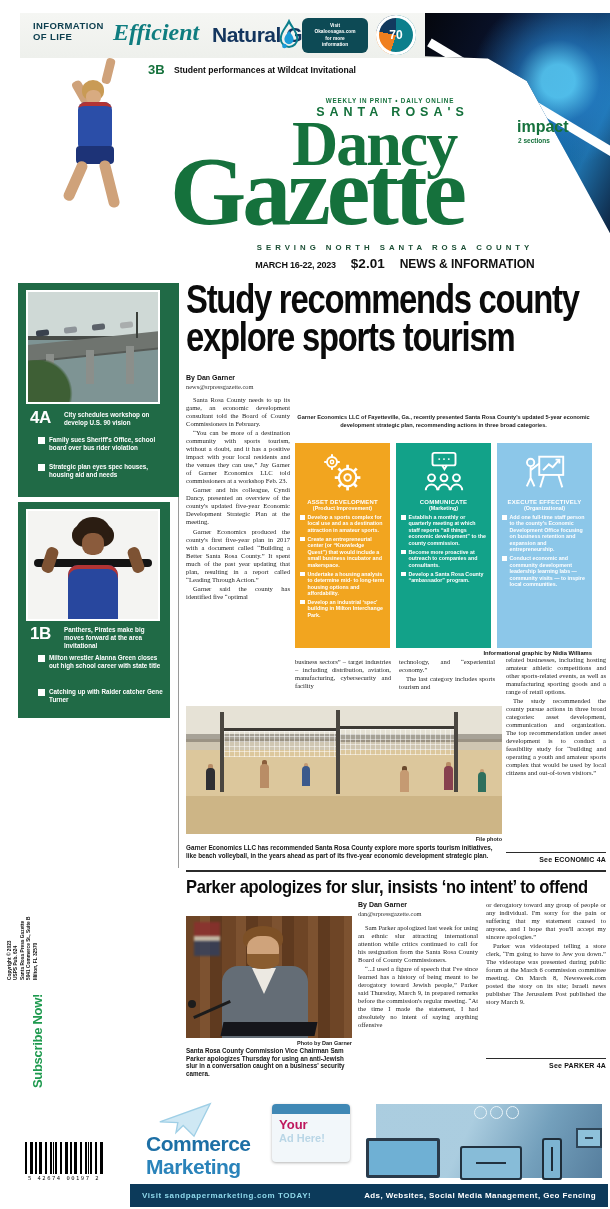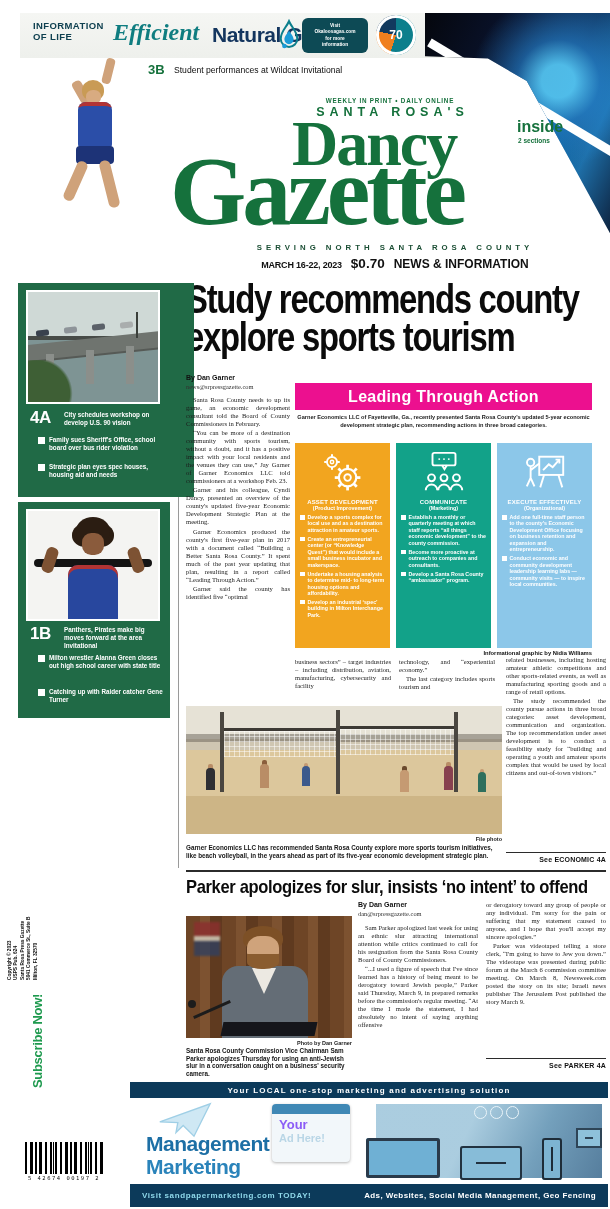--- a/index.html
+++ b/index.html
@@ -86,41 +86,41 @@
     <div class="abs" style="left:52px;top:0;width:9px;height:26px;background:#cfa27a;transform:rotate(14deg);border-radius:4px;"></div>
     <div class="abs" style="left:24px;top:22px;width:10px;height:24px;background:#cfa27a;transform:rotate(-30deg);border-radius:4px;"></div>
     <div class="abs" style="left:30px;top:22px;width:22px;height:20px;background:#c99b55;border-radius:50% 50% 40% 40%;"></div>
     <div class="abs" style="left:34px;top:32px;width:15px;height:14px;background:#d8ab81;border-radius:45%;"></div>
     <div class="abs" style="left:26px;top:44px;width:34px;height:46px;background:#2b4ea8;border-radius:8px 8px 4px 4px;box-shadow:inset 0 14px 0 -10px #b23434;"></div>
     <div class="abs" style="left:24px;top:88px;width:38px;height:18px;background:#1d3377;border-radius:4px;"></div>
     <div class="abs" style="left:18px;top:102px;width:11px;height:42px;background:#cfa27a;transform:rotate(24deg);border-radius:5px;"></div>
     <div class="abs" style="left:52px;top:102px;width:11px;height:48px;background:#cfa27a;transform:rotate(-14deg);border-radius:5px;"></div>
   </div>
   <div class="abs" style="left:148px;top:62px;font-size:13px;font-weight:bold;color:#15713c;">3B</div>
-  <div class="abs" style="left:174px;top:65px;font-size:8.6px;font-weight:normal;color:#0d0d0d;">Student performances at Wildcat Invitational</div>
+  <div class="abs" style="left:174px;top:65px;font-size:8.6px;font-weight:bold;color:#0d0d0d;">Student performances at Wildcat Invitational</div>
 
   <div class="abs green" style="left:275px;top:97px;width:230px;text-align:center;font-size:6.3px;font-weight:bold;letter-spacing:.8px;">WEEKLY IN PRINT  •  DAILY ONLINE</div>
   <div class="abs green" style="left:275px;top:105px;width:235px;text-align:center;font-size:12.5px;font-weight:bold;letter-spacing:5px;">SANTA ROSA'S</div>
   <div class="abs ghead" style="left:292px;top:112px;font-size:64px;letter-spacing:-2px;">Dancy</div>
-  <div class="abs green" style="left:517px;top:118px;font-size:16px;font-weight:bold;">inside</div>
+  <div class="abs green" style="left:517px;top:118px;font-size:16px;font-weight:bold;">impact</div>
   <div class="abs green" style="left:518px;top:137px;font-size:6.5px;font-weight:bold;">2 sections</div>
   <div class="abs ghead" style="left:170px;top:142px;font-size:98px;letter-spacing:-4px;">Gazette</div>
   <div class="abs" style="left:185px;top:243px;width:420px;text-align:center;font-size:7.8px;font-weight:bold;letter-spacing:4px;color:#1c4f35;">SERVING NORTH SANTA ROSA COUNTY</div>
-  <div class="abs" style="left:185px;top:256px;width:420px;display:flex;justify-content:center;align-items:baseline;gap:9px;">
+  <div class="abs" style="left:185px;top:256px;width:420px;display:flex;justify-content:center;align-items:baseline;gap:15px;">
     <span style="font-size:9px;font-weight:bold;letter-spacing:-.2px;">MARCH 16-22, 2023</span>
-    <span style="font-size:13.5px;font-weight:bold;">$0.70</span>
+    <span style="font-size:13.5px;font-weight:bold;">$2.01</span>
     <span style="font-size:12px;font-weight:bold;">NEWS &amp; INFORMATION</span>
   </div>
 
   <div class="abs cond" style="left:186px;top:281px;font-size:40px;font-weight:bold;letter-spacing:-1.5px;line-height:.93;white-space:nowrap;transform:scaleX(.82);color:#0b0b0b;">Study recommends county</div>
   <div class="abs cond" style="left:186px;top:319px;font-size:40px;font-weight:bold;letter-spacing:-1.5px;line-height:.93;white-space:nowrap;transform:scaleX(.82);color:#0b0b0b;">explore sports tourism</div>
 
   <div class="abs" style="left:178px;top:283px;width:1px;height:585px;background:#9a9a9a;"></div>
 
-  <div class="abs sbox" style="left:18px;top:283px;width:176px;height:214px;">
+  <div class="abs sbox" style="left:18px;top:283px;width:161px;height:214px;">
     <div class="abs" style="left:8px;top:7px;width:134px;height:114px;border:2px solid #fff;box-sizing:border-box;overflow:hidden;background:linear-gradient(#cfd9d6 0 42%,#7e9494 42% 100%);">
       <div class="abs" style="left:0;top:44px;width:140px;height:4px;background:#474b47;"></div>
       <div class="abs" style="left:-8px;top:46px;width:150px;height:16px;background:#6f746f;transform:rotate(-6deg);box-shadow:0 2px 0 #565a56;"></div>
       <div class="abs" style="left:8px;top:38px;width:13px;height:6px;background:#39414d;border-radius:2px;transform:rotate(-6deg);"></div>
       <div class="abs" style="left:36px;top:35px;width:13px;height:6px;background:#8e9499;border-radius:2px;transform:rotate(-6deg);"></div>
       <div class="abs" style="left:64px;top:32px;width:13px;height:6px;background:#5b6169;border-radius:2px;transform:rotate(-6deg);"></div>
       <div class="abs" style="left:92px;top:30px;width:13px;height:6px;background:#a9adad;border-radius:2px;transform:rotate(-6deg);"></div>
       <div class="abs" style="left:18px;top:62px;width:8px;height:30px;background:#8b8f8b;"></div>
       <div class="abs" style="left:58px;top:58px;width:8px;height:34px;background:#8b8f8b;"></div>
       <div class="abs" style="left:98px;top:54px;width:8px;height:38px;background:#8b8f8b;"></div>
@@ -164,23 +164,20 @@
   <div class="abs serif" style="left:186px;top:383px;font-size:6.4px;color:#333;">news@srpressgazette.com</div>
   <div class="abs bodytext" style="left:186px;top:396px;width:104px;height:286px;overflow:hidden;">
     <p>Santa Rosa County needs to up its game, an economic development consultant told the Board of County Commissioners in February.</p>
     <p>“You can be more of a destination community with sports tourism, without a doubt, and it has a positive impact with your local residents and the venues they can use,” Jay Garner of Garner Economics LLC told commissioners at a workshop Feb. 23.</p>
     <p>Garner and his colleague, Cyndi Dancy, presented an overview of the county's updated five-year Economic Development Strategic Plan at the meeting.</p>
     <p>Garner Economics produced the county's first five-year plan in 2017 with a document called “Building a Better Santa Rosa County.” It spent much of the past year updating that plan, resulting in a report called “Leading Through Action.”</p>
     <p>Garner said the county has identified five “optimal</p>
   </div>
 
   <div class="abs" style="left:295px;top:383px;width:297px;height:272px;">
-    <div class="abs" style="left:0;top:0;width:297px;height:27px;background:#ec108f;display:flex;align-items:center;justify-content:center;">
-      <span style="font-size:16px;font-weight:bold;color:#fff;letter-spacing:.3px;">Leading Through Action</span>
-    </div>
     <div class="abs" style="left:2px;top:31px;width:293px;text-align:center;font-size:5.6px;font-weight:bold;color:#222;line-height:1.35;">Garner Economics LLC of Fayetteville, Ga., recently presented Santa Rosa County's updated 5-year economic development strategic plan, recommending actions in three broad categories.</div>
 
     <div class="icol" style="left:0;background:#f2a51f;">
       <div class="iconwrap">
         <svg width="44" height="44" viewBox="0 0 48 48" fill="none" stroke="#fff">
           <circle cx="29" cy="29" r="9.5" stroke-width="2.4"></circle>
             <circle cx="29" cy="29" r="3.6" stroke-width="2"></circle>
           <g stroke-width="3">
               <line x1="29" y1="15" x2="29" y2="19.5"></line>
               <line x1="29" y1="38.5" x2="29" y2="43"></line>
@@ -338,36 +335,33 @@
     <p>“...I used a figure of speech that I've since learned has a history of being meant to be derogatory toward Jewish people,” Parker said Thursday, March 9, in prepared remarks before the commission's regular meeting. “At the time I made the statement, I had absolutely no intent of saying anything offensive</p>
   </div>
   <div class="abs bodytext" style="left:486px;top:901px;width:120px;height:154px;overflow:hidden;">
     <p class="noind">or derogatory toward any group of people or any individual. I'm sorry for the pain or suffering that my statement caused to anyone, and I hope that you'll accept my sincere apologies.”</p>
     <p>Parker was videotaped telling a store clerk, “I'm going to have to Jew you down.” The videotape was presented during public forum at the March 6 commission committee meeting. On March 8, Newsweek.com posted the story on its site; Israeli news publisher The Jerusalem Post published the story March 9.</p>
   </div>
   <div class="abs hline" style="left:486px;top:1058px;width:120px;height:1px;"></div>
   <div class="abs jump" style="left:486px;top:1062px;width:120px;">See PARKER 4A</div>
 
   <div class="abs" style="left:130px;top:1082px;width:478px;height:125px;">
-    <div class="adbar" style="position:absolute;left:0;top:0;width:478px;height:16px;justify-content:center;">
-      <span style="font-size:8px;font-weight:bold;letter-spacing:1.2px;">Your LOCAL one-stop marketing and advertising solution</span>
-    </div>
     <div class="abs" style="left:0;top:16px;width:478px;height:86px;overflow:hidden;
                 background:linear-gradient(100deg,#dff0f8 0 30%,#9fccе3 60%,#6fa9c9 100%),linear-gradient(#cfe6f2,#8cb9d4);">
       <div class="abs" style="left:246px;top:6px;width:226px;height:74px;background:linear-gradient(115deg,#9cc4da 0 40%,#5b8fb0 70%,#38678c 100%);opacity:.85;"></div>
       <div class="abs" style="left:26px;top:4px;">
         <svg width="58" height="36" viewBox="0 0 60 40">
             <path d="M2 22 L58 2 L40 38 L28 26 L20 34 L22 23 Z" fill="#cfe8f4" stroke="#9fcfe6" stroke-width="1.5"></path>
           </svg>
       </div>
-      <div class="abs" style="left:16px;top:34px;font-size:21px;font-weight:bold;color:#1d6fa5;letter-spacing:-.5px;">Management</div>
+      <div class="abs" style="left:16px;top:34px;font-size:21px;font-weight:bold;color:#1d6fa5;letter-spacing:-.5px;">Commerce</div>
       <div class="abs" style="left:16px;top:57px;font-size:21px;font-weight:bold;color:#2a83ba;letter-spacing:-.5px;">Marketing</div>
       <div class="abs" style="left:142px;top:6px;width:78px;height:58px;background:#f2f7fa;border-radius:4px;box-shadow:0 1px 3px rgba(0,0,0,.3);overflow:hidden;">
         <div style="height:10px;background:#3f88b5;"></div>
-        <div style="margin:3px 0 0 7px;font-size:13px;font-weight:bold;color:#8b5cf6;">Your</div>
+        <div style="margin:3px 0 0 7px;font-size:13px;font-weight:bold;color:#be185d;">Your</div>
         <div style="margin:0 0 0 7px;font-size:11px;font-weight:bold;color:#b9d6e6;">Ad Here!</div>
       </div>
       <div class="abs" style="left:236px;top:40px;width:74px;height:40px;background:#2a3a4a;border-radius:3px;box-shadow:inset 0 0 0 3px #2a3a4a,inset 0 0 0 20px #6fb0d4;"></div>
       <div class="abs" style="left:330px;top:48px;width:62px;height:34px;background:#223240;border-radius:3px;box-shadow:inset 0 0 0 2px #223240,inset 0 0 0 16px #87bcd8;"></div>
       <div class="abs" style="left:412px;top:40px;width:20px;height:42px;background:#1e2c38;border-radius:3px;box-shadow:inset 0 0 0 2px #1e2c38,inset 0 0 0 9px #7db4d2;"></div>
       <div class="abs" style="left:446px;top:30px;width:26px;height:20px;background:#2e4456;box-shadow:inset 0 0 0 2px #2e4456,inset 0 0 0 9px #8ec1da;"></div>
       <div class="abs" style="left:344px;top:8px;width:11px;height:11px;border:1.4px solid #eaf4f9;border-radius:50%;"></div>
       <div class="abs" style="left:360px;top:8px;width:11px;height:11px;border:1.4px solid #eaf4f9;border-radius:50%;"></div>
       <div class="abs" style="left:376px;top:8px;width:11px;height:11px;border:1.4px solid #eaf4f9;border-radius:50%;"></div>
     </div>

